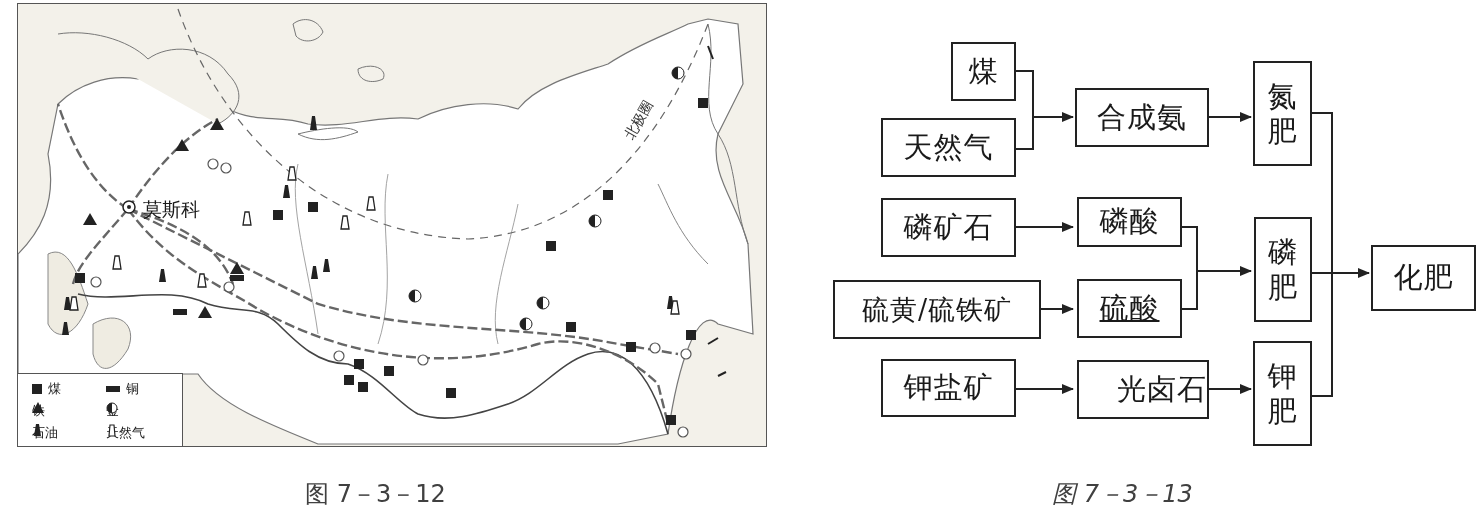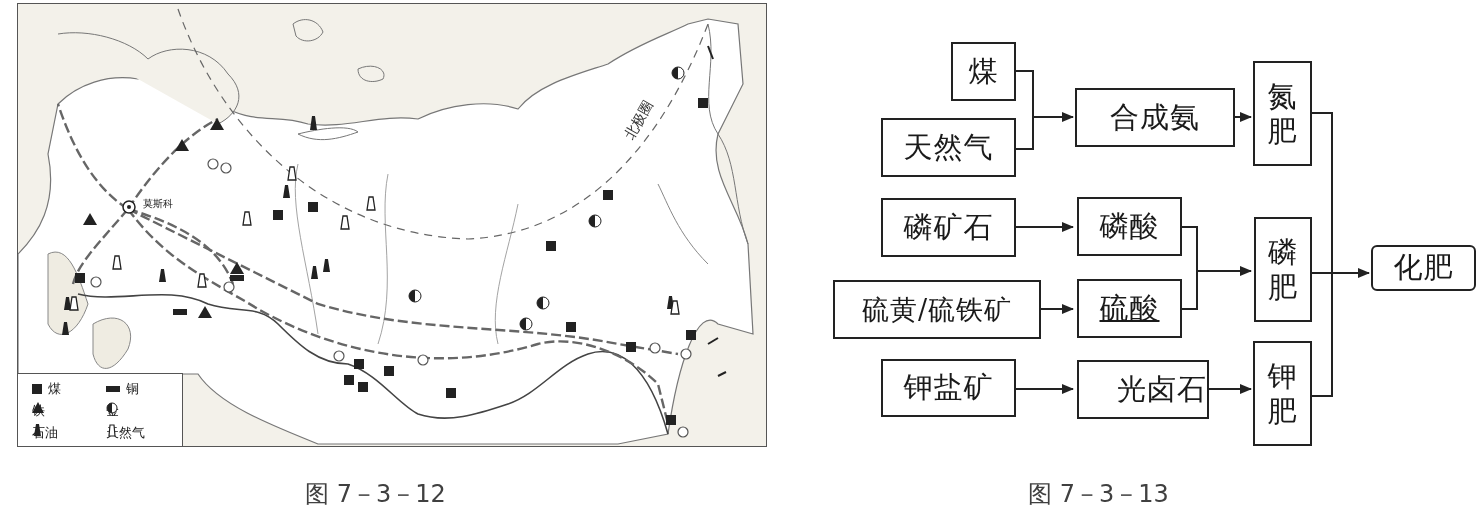--- a/index.html
+++ b/index.html
@@ -7,21 +7,21 @@
          font-family:"DejaVu Serif","Liberation Serif",serif; color:#1a1a1a; }
   .map-frame { position:absolute; left:17px; top:3px; width:750px; height:444px;
                border:1.5px solid #555; box-sizing:border-box; background:#f3f1ea; overflow:hidden; }
   .map-frame svg { position:absolute; left:0; top:0; }
   .caption { position:absolute; font-family:"DejaVu Sans","Liberation Sans",sans-serif;
              font-size:24px; color:#404040; white-space:nowrap; }
   .legend { position:absolute; left:0; top:369px; width:165px; height:74px;
             background:#fff; border-top:1.5px solid #555; border-right:1.5px solid #555; box-sizing:border-box; }
   .legend-item { position:absolute; font-size:13px; display:flex; align-items:center; gap:6px; }
   .lg-sym { width:12px; height:12px; display:inline-block; position:relative; }
-  .moscow-label { position:absolute; left:125px; top:193px; font-size:10px;
+  .moscow-label { position:absolute; left:125px; top:193px; font-size:19px;
                   font-family:Liberation Mono, monospace; }
   .arctic-label { position:absolute; font-size:14px; color:#333; transform:rotate(-60deg);
                   transform-origin:left top; }
   .box { position:absolute; border:2px solid #222; box-sizing:border-box; background:#fff;
          display:flex; align-items:center; justify-content:center; font-size:29px;
          font-family:"DejaVu Serif","Liberation Serif",serif; letter-spacing:1px; }
   .vbox { flex-direction:column; line-height:1.2; font-size:29px; }
   .flow-svg { position:absolute; left:0; top:0; pointer-events:none; }
 </style>
 </head>
@@ -225,41 +225,41 @@
 
     <line x1="1208" y1="389" x2="1251" y2="389" marker-end="url(#arr)"></line>
 
     <polyline points="1311,113 1332,113 1332,396 1311,396"></polyline>
     <line x1="1311" y1="273" x2="1369" y2="273" marker-end="url(#arr)"></line>
   </g>
 </svg>
 
 <div class="box" style="left:951px;top:42px;width:65px;height:59px;">煤</div>
 <div class="box" style="left:881px;top:118px;width:135px;height:59px;">天然气</div>
-<div class="box" style="left:1075px;top:88px;width:160px;height:59px;">合成氨</div>
+<div class="box" style="left:1075px;top:88px;width:134px;height:59px;">合成氨</div>
 
 <div class="box vbox" style="left:1253px;top:61px;width:59px;height:105px;">
   <span>氮</span>
   <span>肥</span>
 </div>
 
 <div class="box" style="left:881px;top:198px;width:135px;height:59px;">磷矿石</div>
-<div class="box" style="left:1077px;top:197px;width:105px;height:59px;">磷酸</div>
+<div class="box" style="left:1077px;top:197px;width:105px;height:50px;">磷酸</div>
 
 <div class="box" style="left:808px;top:280px;width:208px;height:59px;font-size:27px;margin-left:25px;">硫黄/硫铁矿</div>
 <div class="box" style="left:1077px;top:279px;width:105px;height:59px;text-decoration:underline;">硫酸</div>
 
 <div class="box vbox" style="left:1254px;top:217px;width:58px;height:105px;">
   <span>磷</span>
   <span>肥</span>
 </div>
 
 <div class="box" style="left:881px;top:359px;width:135px;height:58px;">钾盐矿</div>
 <div class="box" style="left:1077px;top:360px;width:132px;height:59px;padding-left:38px;">光卤石</div>
 
 <div class="box vbox" style="left:1253px;top:341px;width:59px;height:105px;">
   <span>钾</span>
   <span>肥</span>
 </div>
 
-<div class="box" style="left:1371px;top:245px;width:105px;height:46px;border-radius:6px;">化肥</div>
-
-<div class="caption" style="left:1028px;top:478px;">图 7－3－13</div>
+<div class="box" style="left:1371px;top:245px;width:105px;height:66px;">化肥</div>
+
+<div class="caption" style="left:1052px;top:478px;font-style:italic;">图 7－3－13</div>
 
 </body></html>

